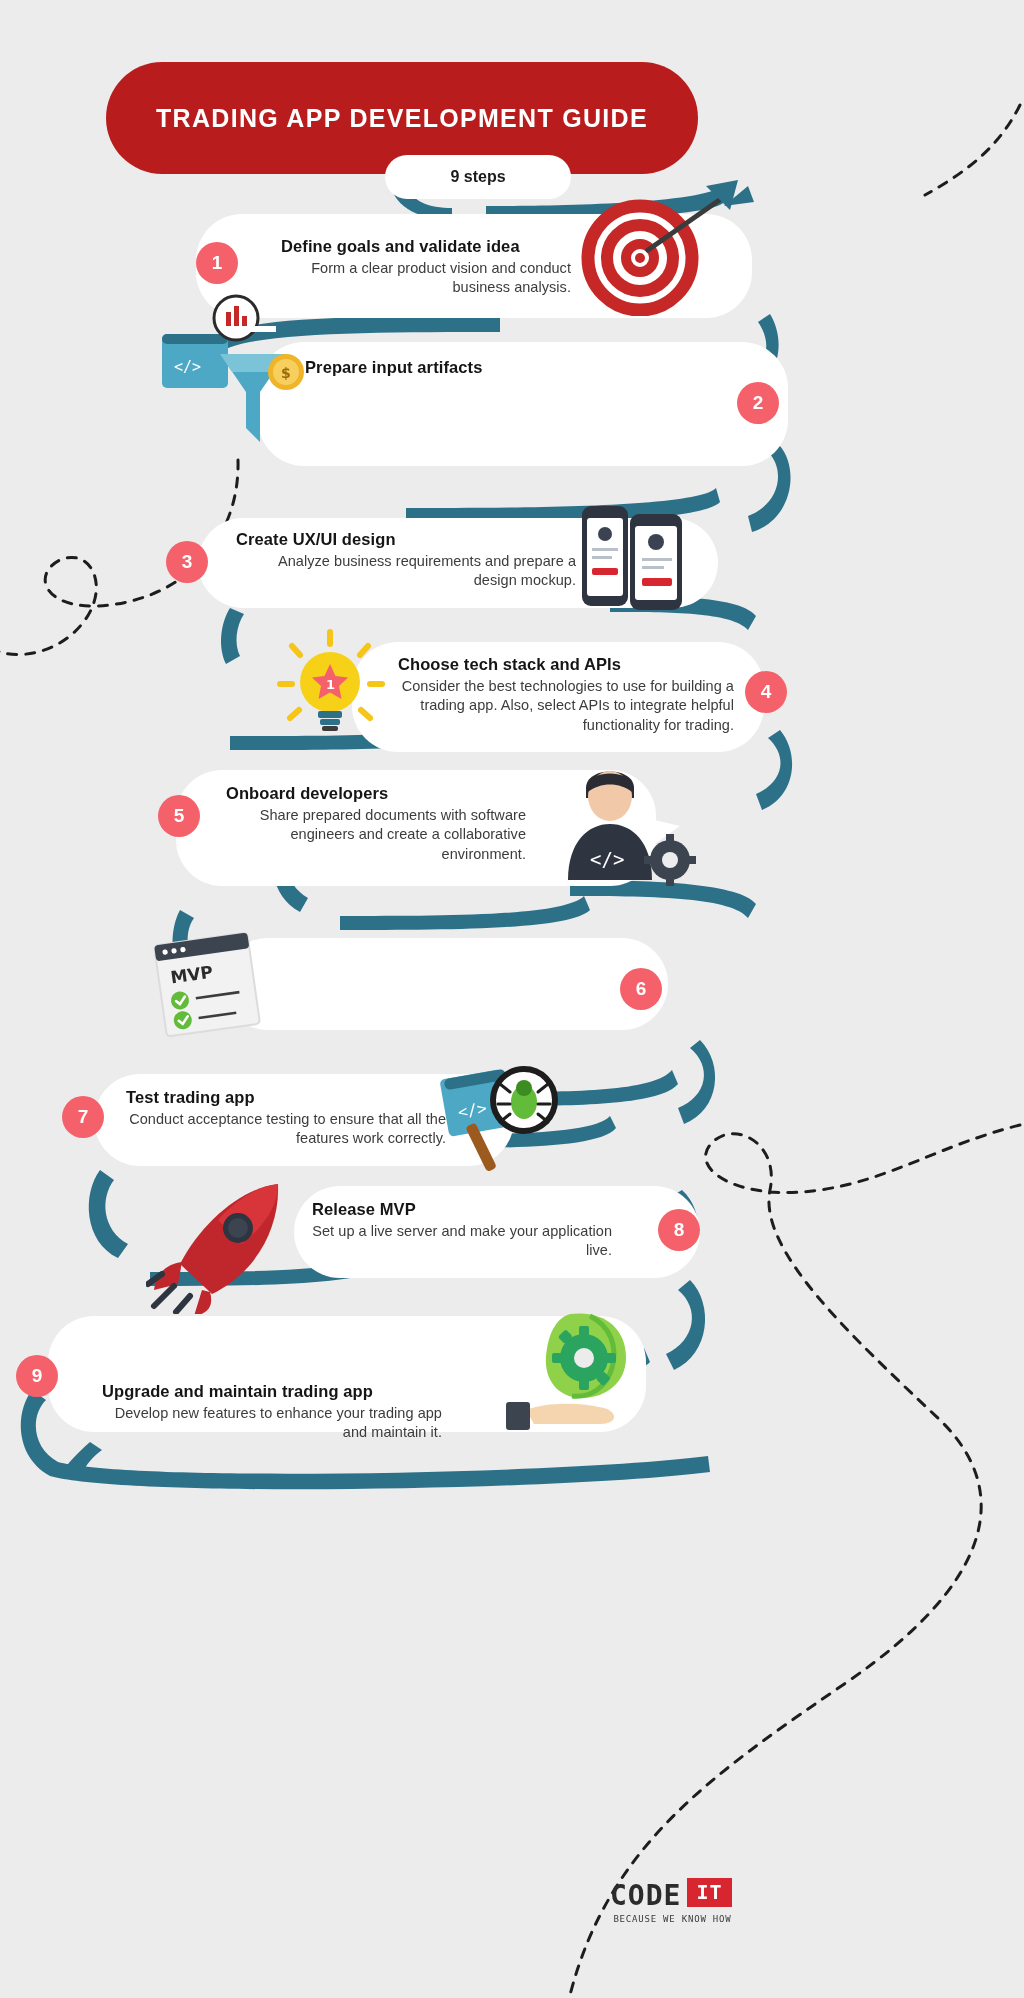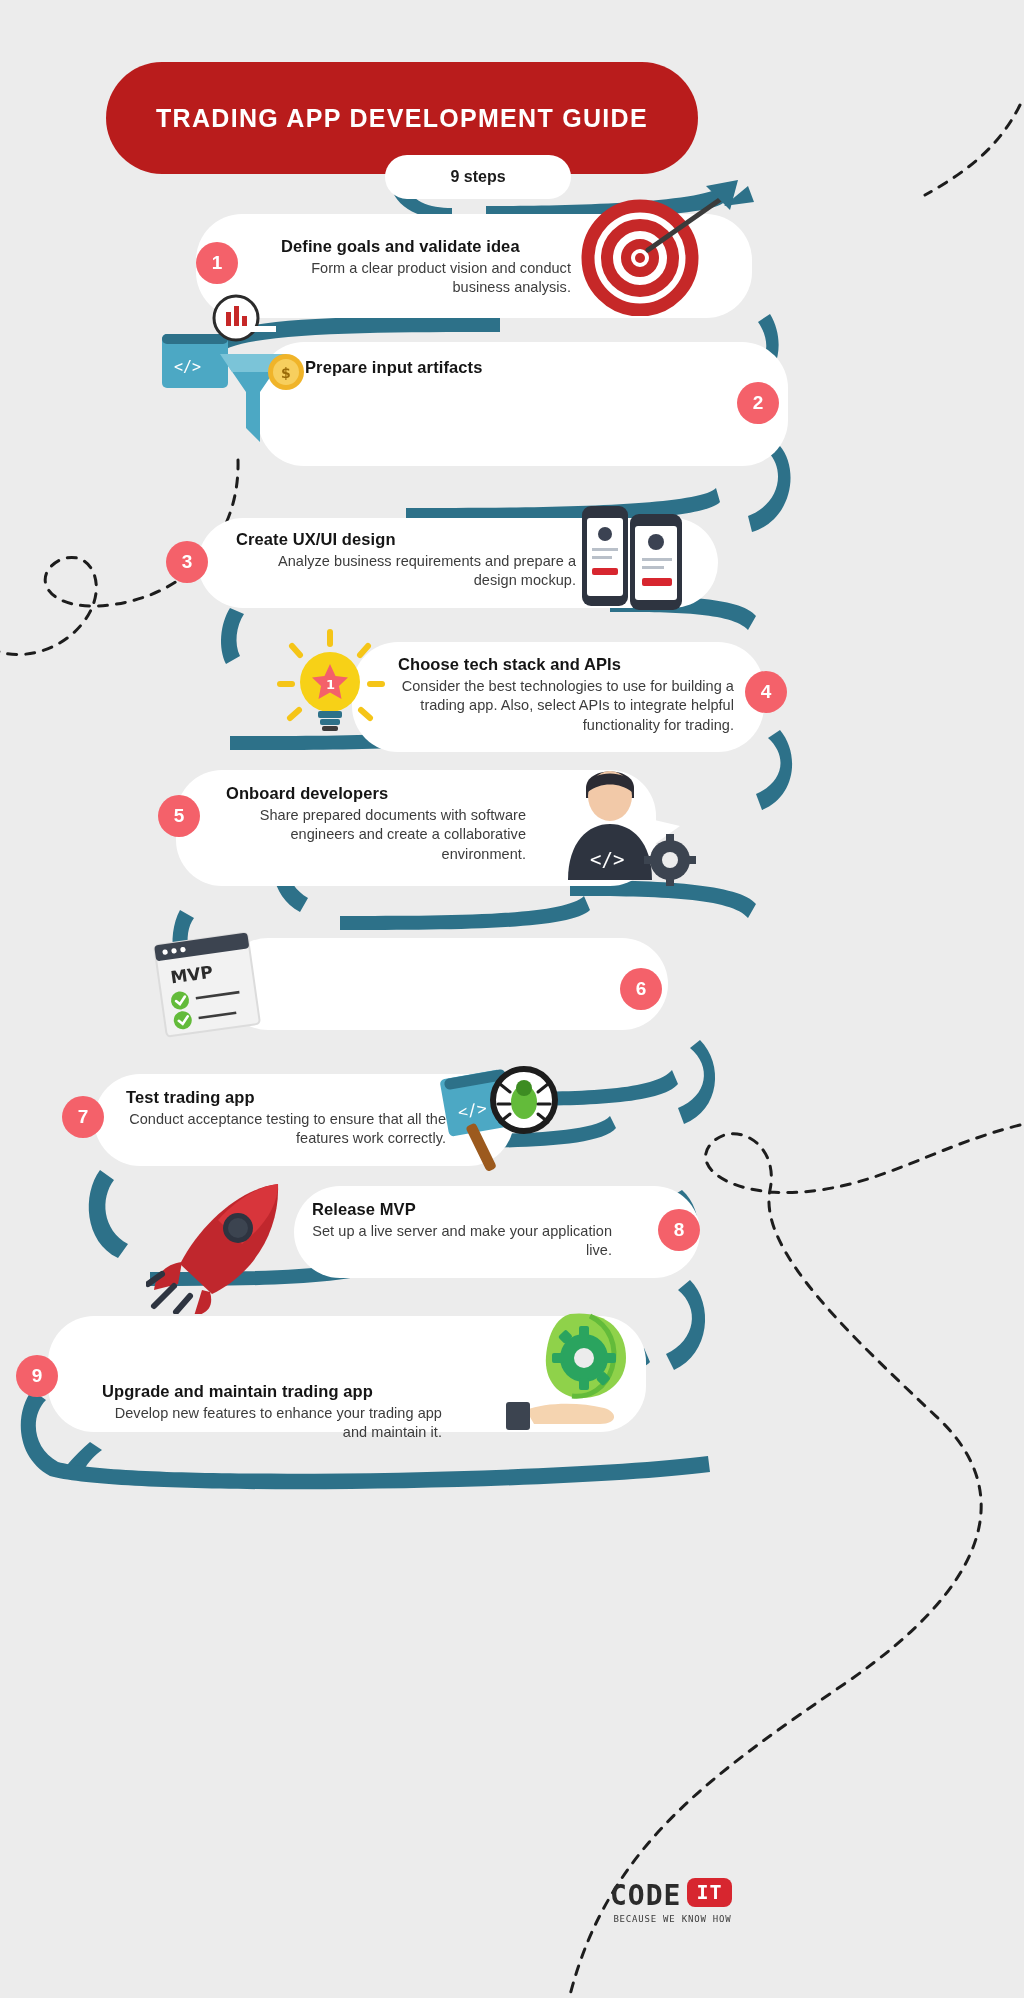--- a/index.html
+++ b/index.html
@@ -59,21 +59,21 @@
 
   
   .logo{position:absolute;left:610px;top:1878px;z-index:9;}
   .logo-word{
     font-family:"DejaVu Sans Mono",monospace;font-weight:bold;
     font-size:28px;letter-spacing:1px;color:#2b2b2b;display:inline-block;
   }
   .logo-it{
     display:inline-block;background:#d7262f;color:#fff;
     font-family:"DejaVu Sans Mono",monospace;font-weight:bold;font-size:20px;
-    padding:2px 9px 3px 9px;margin-left:6px;vertical-align:6px;letter-spacing:1px;border-radius:8px;
+    padding:2px 9px 3px 9px;margin-left:6px;vertical-align:6px;letter-spacing:1px;
   }
   .logo-tag{
     font-family:"DejaVu Sans Mono",monospace;font-size:9px;letter-spacing:.8px;
     color:#3a3a3a;margin-top:2px;text-align:right;
   }
 </style>
 </head>
 <body>
 
 <div class="stage">

